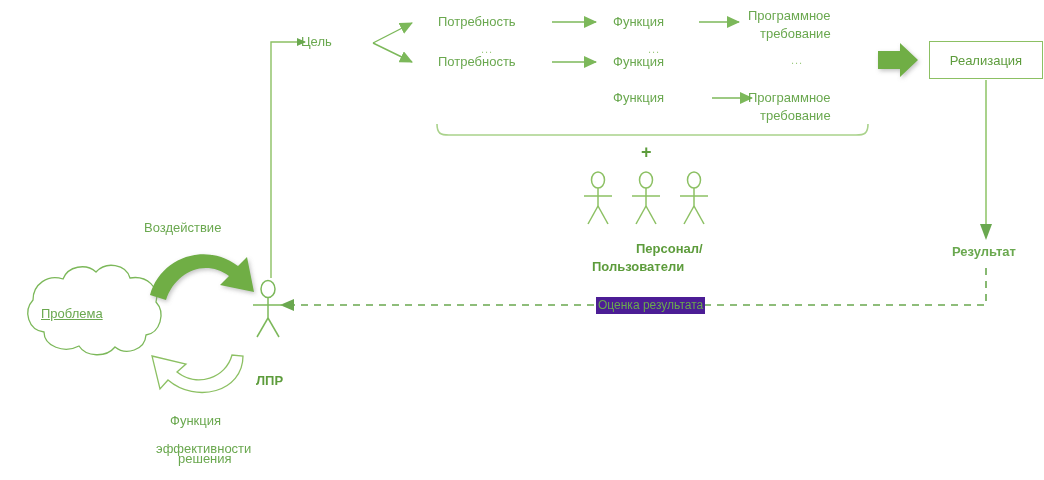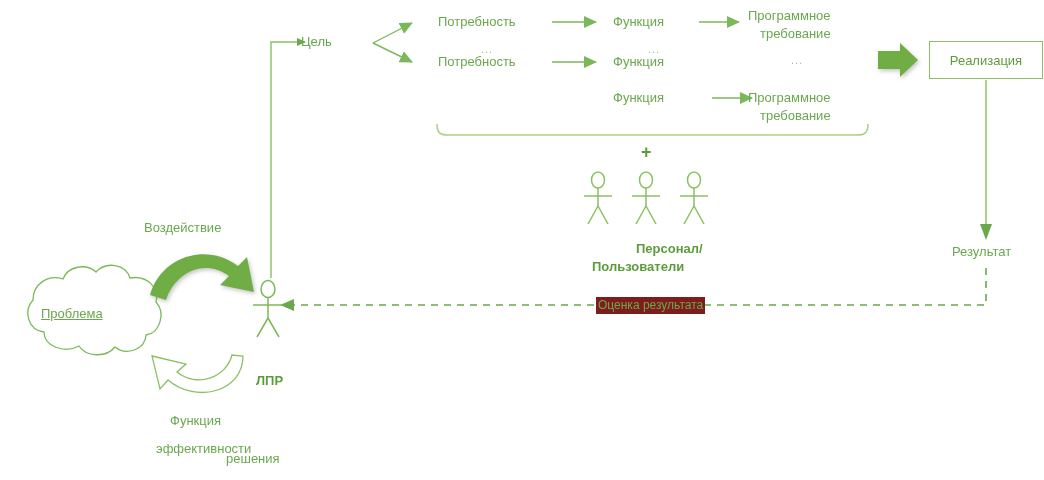--- a/index.html
+++ b/index.html
@@ -195,32 +195,32 @@
   <div class="lbl" style="left:748px; top:7px;">Программное</div>
   <div class="lbl" style="left:760px; top:25px;">требование</div>
 
   <div class="ell" style="left:791px; top:55px;">...</div>
 
   <div class="lbl" style="left:748px; top:89px;">Программное</div>
   <div class="lbl" style="left:760px; top:107px;">требование</div>
 
   <div class="box" style="left:929px; top:41px; width:114px; height:38px;">Реализация</div>
 
-  <div class="lbl" style="left:952px; top:243px;">Результат</div>
+  <div class="lbl" style="left:952px; top:243px;font-weight:bold;">Результат</div>
 
   <div class="lbl bold" style="left:641px; top:144px; font-size:18px;">+</div>
 
   <div class="lbl bold" style="left:609px; top:240px;margin-left:27px;">Персонал/</div>
   <div class="lbl bold" style="left:592px; top:258px;">Пользователи</div>
 
   <div class="lbl" style="left:41px; top:305px;text-decoration:underline;">Проблема</div>
 
   <div class="lbl bold" style="left:256px; top:372px;">ЛПР</div>
 
   <div class="lbl" style="left:144px; top:219px;">Воздействие</div>
 
   <div class="lbl" style="left:170px; top:412px;">Функция</div>
   <div class="lbl" style="left:156px; top:440px;">эффективности</div>
-  <div class="lbl" style="left:178px; top:450px;margin-left:48px;">решения</div>
-
-  <div class="lbl" style="left:596px; top:297px; background:#7f1d1d; padding:0 2px; font-size:12px;">Оценка результата</div>
+  <div class="lbl" style="left:178px; top:450px;">решения</div>
+
+  <div class="lbl" style="left:596px; top:297px; background:#4c1d95; padding:0 2px; font-size:12px;">Оценка результата</div>
 
 </div>
 
 </body></html>

